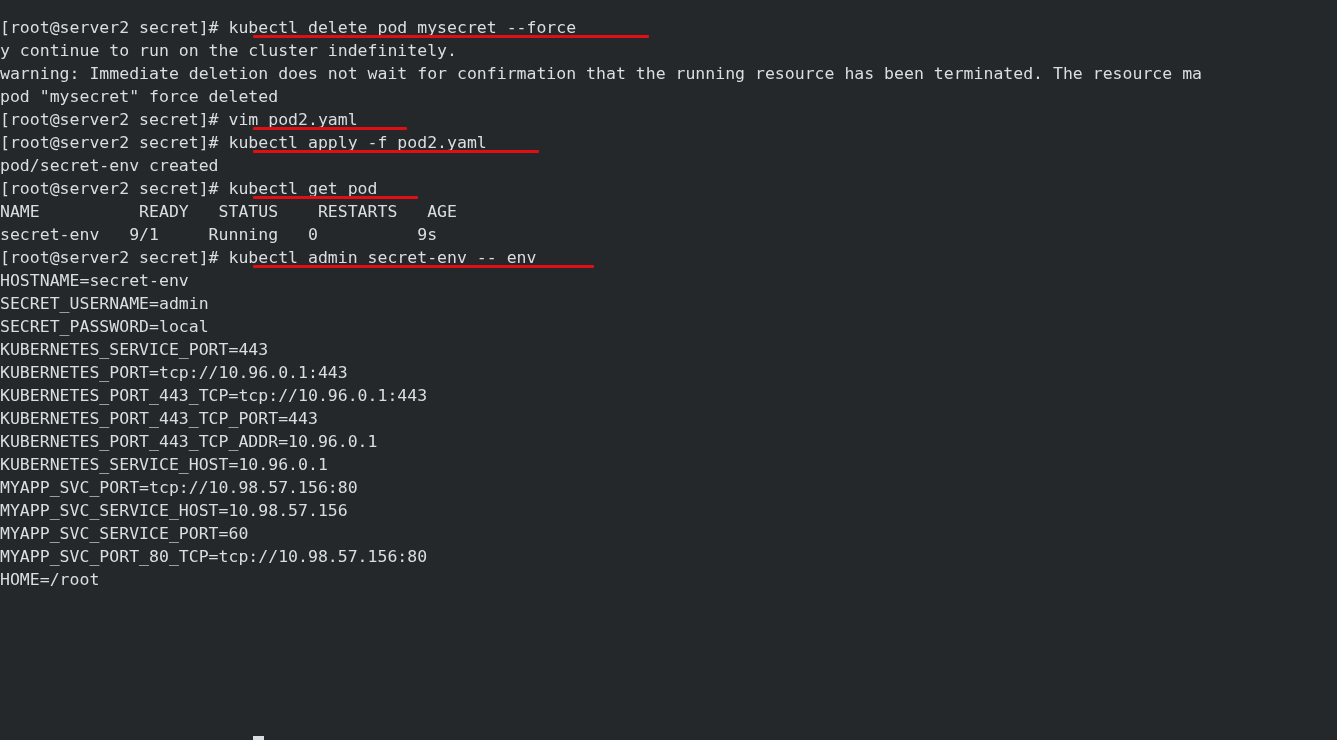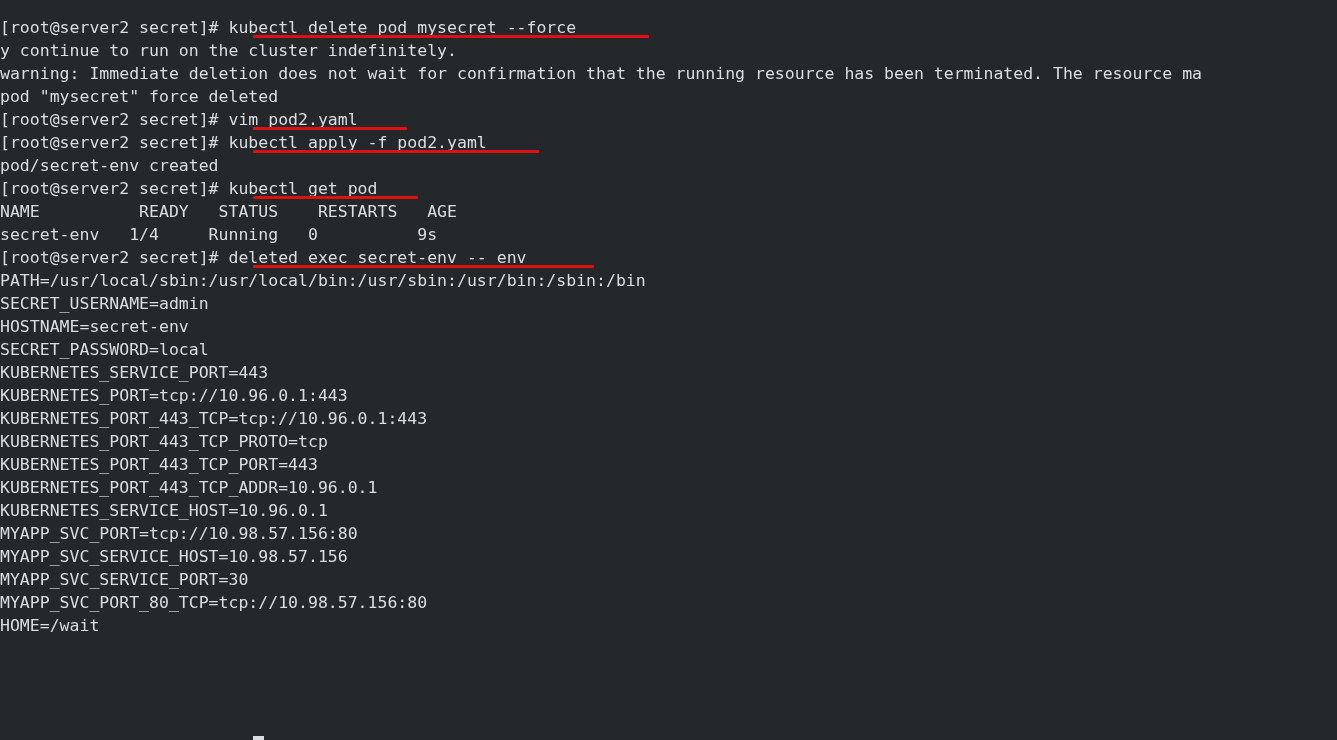--- a/index.html
+++ b/index.html
@@ -58,33 +58,31 @@
   <div class="screen" id="screen">
       <div class="line"><span class="seg">[root@server2 secret]# </span><span class="seg cmd">kubectl delete pod mysecret --force</span><div class="ann" style="left: 253px; width: 396px; top: 19px;"></div></div>
       <div class="line"><span class="seg">y continue to run on the cluster indefinitely.</span></div>
       <div class="line"><span class="seg">warning: Immediate deletion does not wait for confirmation that the running resource has been terminated. The resource ma</span></div>
       <div class="line"><span class="seg">pod "mysecret" force deleted</span></div>
       <div class="line"><span class="seg">[root@server2 secret]# </span><span class="seg cmd">vim pod2.yaml</span><div class="ann" style="left: 253px; width: 154px; top: 19px;"></div></div>
       <div class="line"><span class="seg">[root@server2 secret]# </span><span class="seg cmd">kubectl apply -f pod2.yaml</span><div class="ann" style="left: 253px; width: 286px; top: 19px;"></div></div>
       <div class="line"><span class="seg">pod/secret-env created</span></div>
       <div class="line"><span class="seg">[root@server2 secret]# </span><span class="seg cmd">kubectl get pod</span><div class="ann" style="left: 253px; width: 165px; top: 19px;"></div></div>
       <div class="line"><span class="seg">NAME          READY   STATUS    RESTARTS   AGE</span></div>
-      <div class="line"><span class="seg">secret-env   1/4     Running   0          9s</span></div>
-      <div class="line"><span class="seg">[root@server2 secret]# </span><span class="seg cmd">deleted exec secret-env -- env</span><div class="ann" style="left: 253px; width: 341px; top: 19px;"></div></div>
-      <div class="line"><span class="seg">PATH=/usr/local/sbin:/usr/local/bin:/usr/sbin:/usr/bin:/sbin:/bin</span></div>
+      <div class="line"><span class="seg">secret-env   9/1     Running   0          9s</span></div>
+      <div class="line"><span class="seg">[root@server2 secret]# </span><span class="seg cmd">kubectl admin secret-env -- env</span><div class="ann" style="left: 253px; width: 341px; top: 19px;"></div></div>
+      <div class="line"><span class="seg">HOSTNAME=secret-env</span></div>
       <div class="line"><span class="seg">SECRET_USERNAME=admin</span></div>
-      <div class="line"><span class="seg">HOSTNAME=secret-env</span></div>
       <div class="line"><span class="seg">SECRET_PASSWORD=local</span></div>
       <div class="line"><span class="seg">KUBERNETES_SERVICE_PORT=443</span></div>
       <div class="line"><span class="seg">KUBERNETES_PORT=tcp://10.96.0.1:443</span></div>
       <div class="line"><span class="seg">KUBERNETES_PORT_443_TCP=tcp://10.96.0.1:443</span></div>
-      <div class="line"><span class="seg">KUBERNETES_PORT_443_TCP_PROTO=tcp</span></div>
       <div class="line"><span class="seg">KUBERNETES_PORT_443_TCP_PORT=443</span></div>
       <div class="line"><span class="seg">KUBERNETES_PORT_443_TCP_ADDR=10.96.0.1</span></div>
       <div class="line"><span class="seg">KUBERNETES_SERVICE_HOST=10.96.0.1</span></div>
       <div class="line"><span class="seg">MYAPP_SVC_PORT=tcp://10.98.57.156:80</span></div>
       <div class="line"><span class="seg">MYAPP_SVC_SERVICE_HOST=10.98.57.156</span></div>
-      <div class="line"><span class="seg">MYAPP_SVC_SERVICE_PORT=30</span></div>
+      <div class="line"><span class="seg">MYAPP_SVC_SERVICE_PORT=60</span></div>
       <div class="line"><span class="seg">MYAPP_SVC_PORT_80_TCP=tcp://10.98.57.156:80</span></div>
-      <div class="line"><span class="seg">HOME=/wait</span></div>
+      <div class="line"><span class="seg">HOME=/root</span></div>
     </div>
 <div class="cursor" style="left: 253px; top: 736px;"></div>
   </div>
 
 </body></html>

